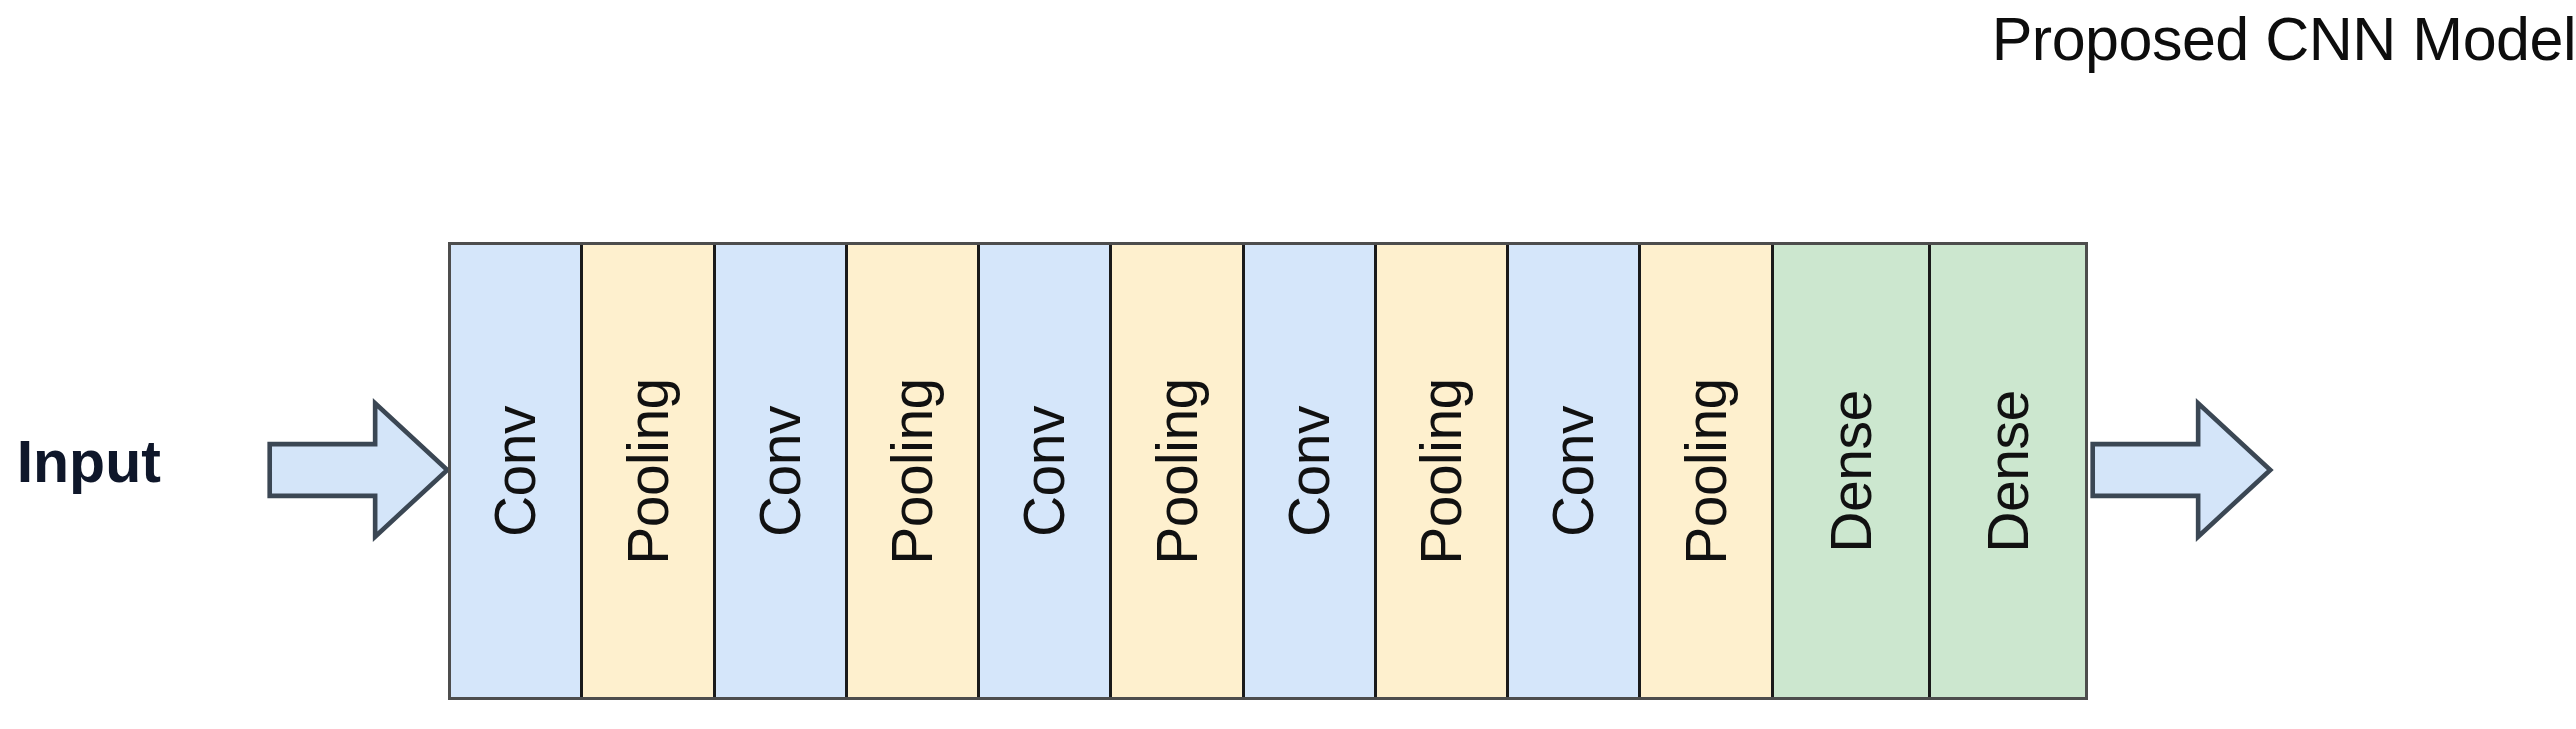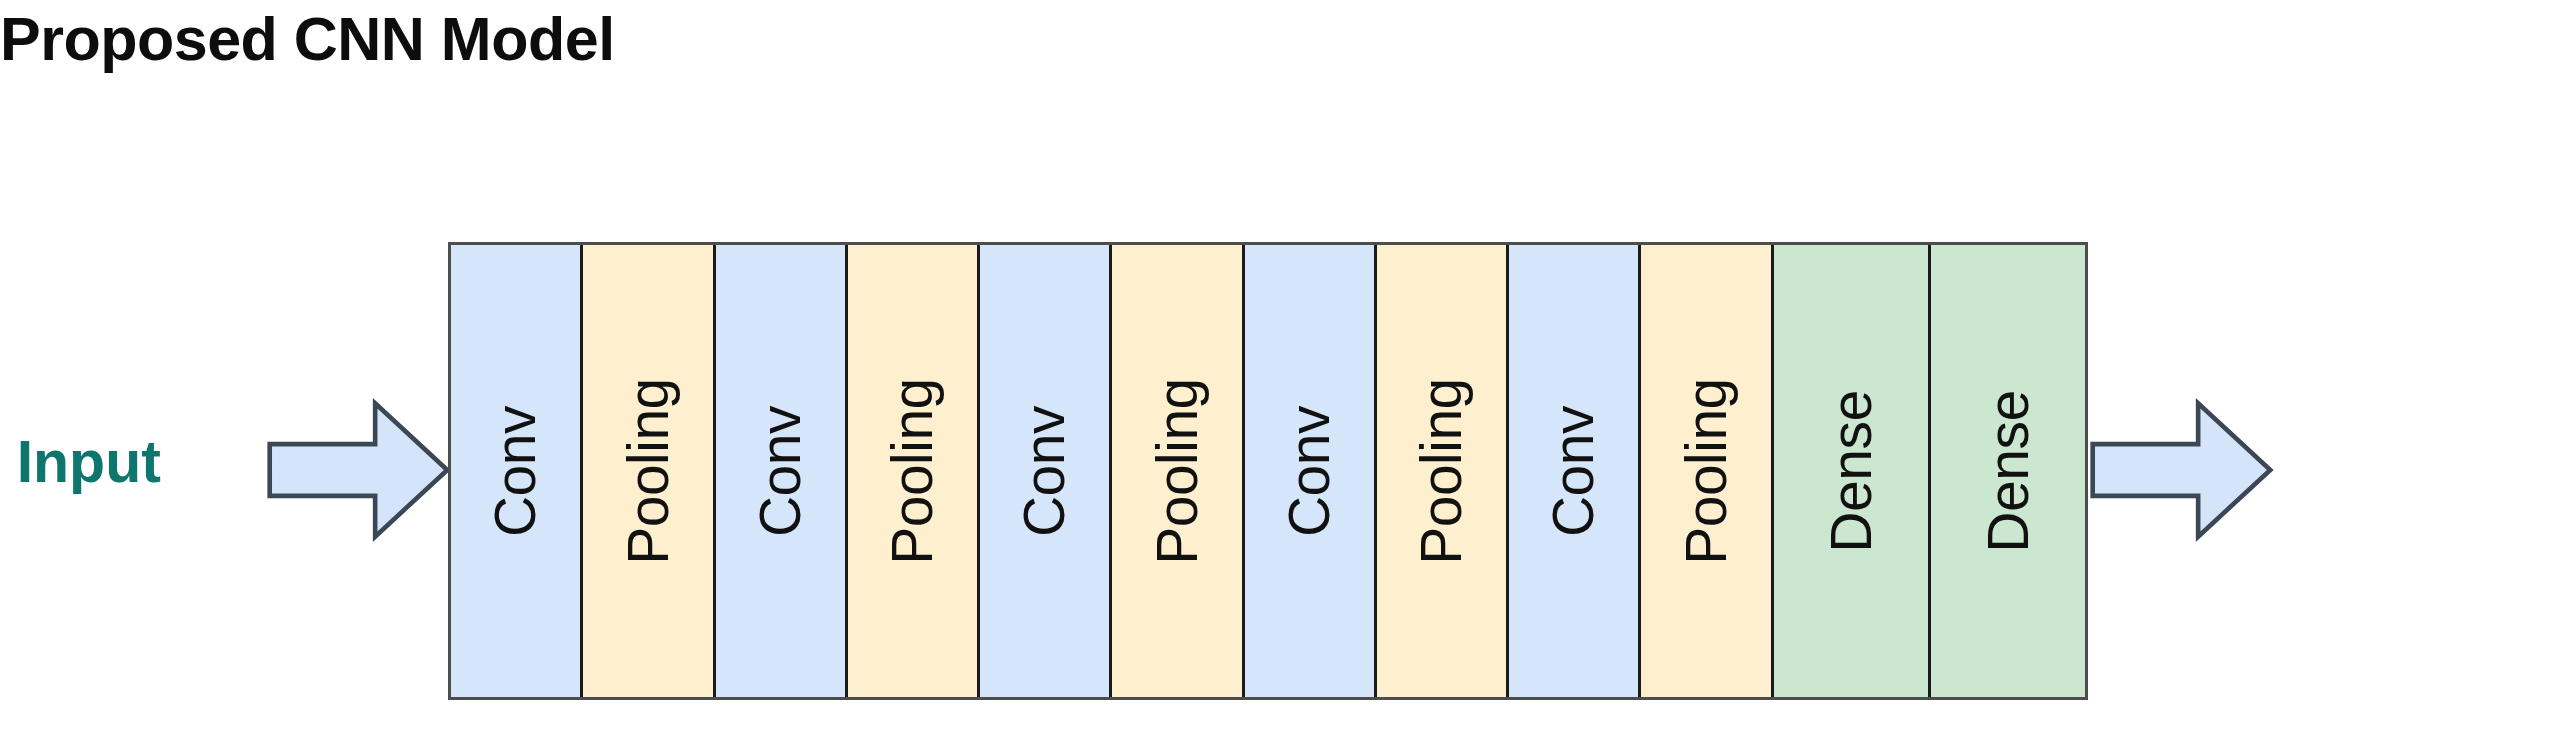--- a/index.html
+++ b/index.html
@@ -19,35 +19,35 @@
     height: 729px;
     background: #ffffff;
   }
 
   
   .title {
     position: absolute;
     left: 0;
     top: 5.6px;
     width: 2576px;
-    text-align: left;
+    text-align: right;
     font-size: 61px;
-    font-weight: bold;
+    font-weight: normal;
     color: #0d0d0d;
     letter-spacing: -0.5px;
     line-height: 1.1;
     white-space: nowrap;
   }
 
   
   .side-label {
     position: absolute;
     font-size: 59px;
     font-weight: bold;
-    color: #0f766e;
+    color: #0f172a;
     line-height: 1;
     white-space: nowrap;
   }
   .side-label.input  { left: 16.7px;  top: 433px; }
   .side-label.output { left: 2302px; top: 433px; }
 
   
   .block-arrow {
     position: absolute;
     top: 396px;

